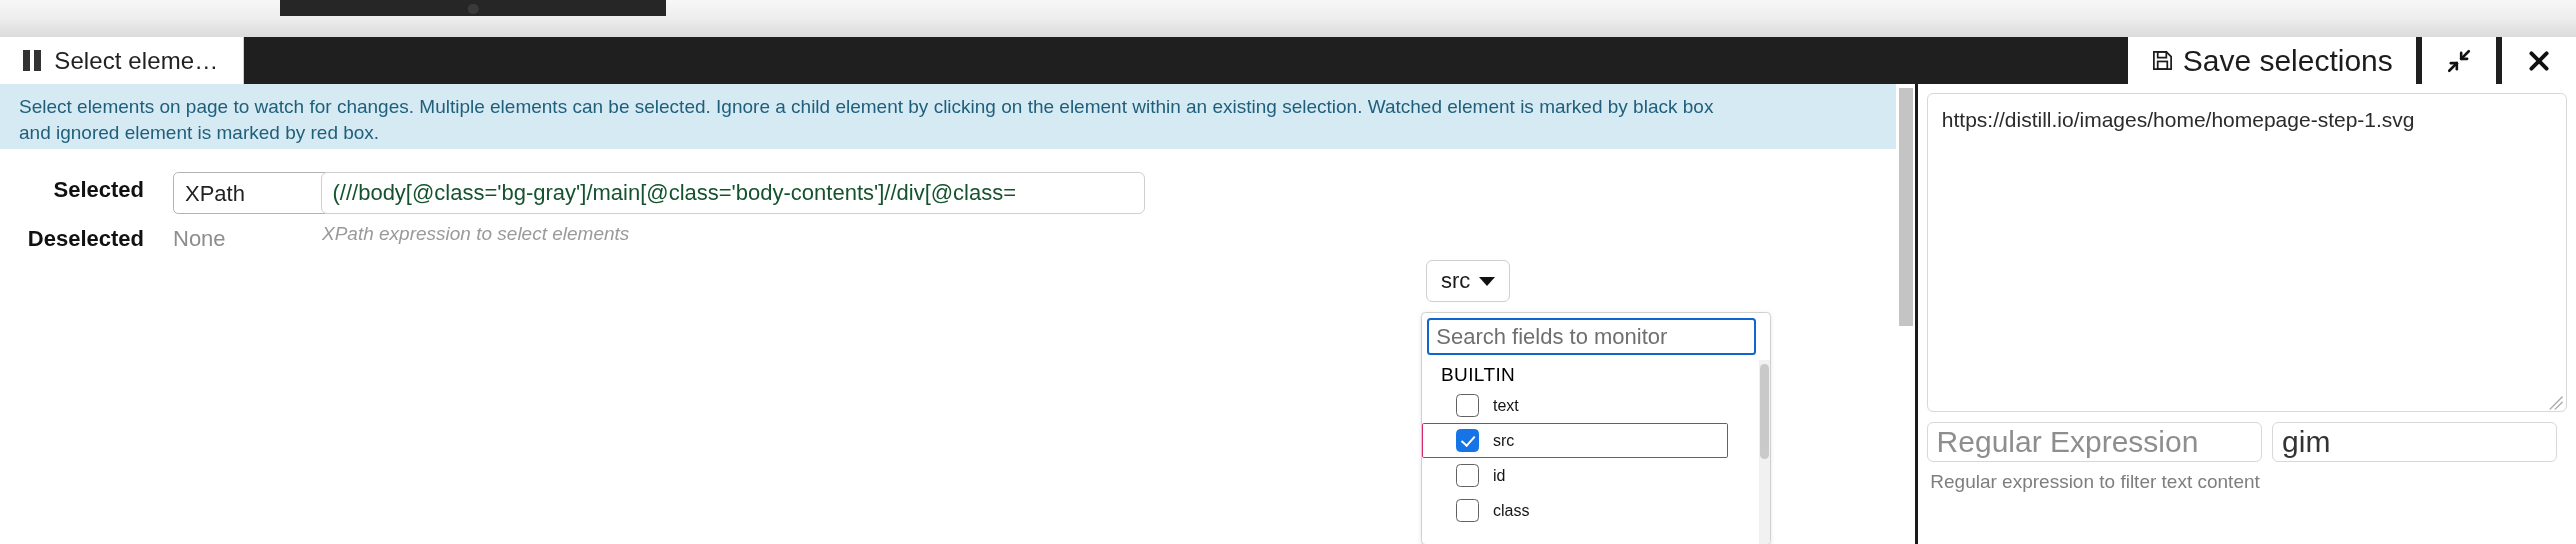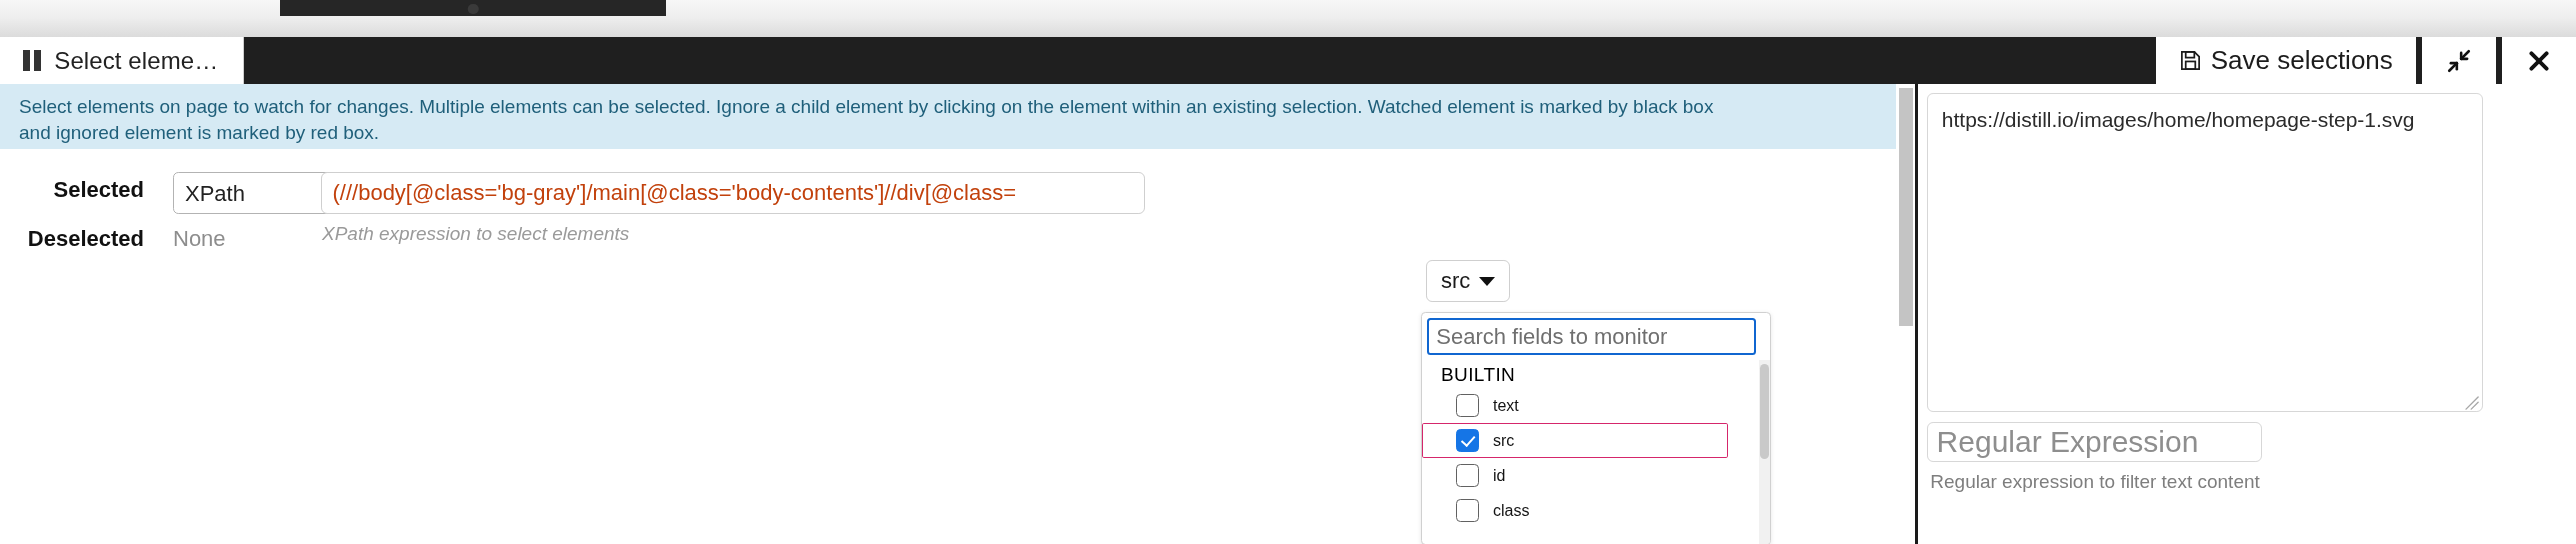--- a/index.html
+++ b/index.html
@@ -58,21 +58,21 @@
   }
 
   .toolbar-right {
     position: absolute; right: 0; top: 0; height: 47px;
     display: flex; align-items: stretch;
   }
   .tb-btn {
     background: #ffffff; color: #1c1c1c;
     display: flex; align-items: center; justify-content: center;
     gap: 9px;
-    font-size: 26px;
+    font-size: 30px;
     padding: 0 23px;
     border: none;
     cursor: pointer;
     white-space: nowrap;
     font-family: "Liberation Sans", sans-serif;
   }
   .tb-sep { width: 6.1px; background: #1f1f1f; }
   .tb-icon-btn { width: 74px; padding: 0; }
   .svg-ico { display:block; }
 
@@ -113,21 +113,21 @@
     border: 0.9px solid #b3b3b3;
     border-radius: 5.3px;
     padding: 0 7px;
   }
 
   input.xpath-input {
     position: absolute;
     width: 824px; height: 42px;
     font-size: 22px;
     font-family: "Liberation Sans", sans-serif;
-    color: #c2410c;
+    color: #14532d;
     background: #fff;
     border: 0.9px solid #cfcfcf;
     border-radius: 6.1px;
     padding: 0 10.5px;
   }
   .help-text {
     position: absolute;
     font-size: 19px; color: #9a9a9a; font-style: italic;
   }
   .none-text {
@@ -249,21 +249,21 @@
   }
 
   
   .right-panel {
     position: absolute; left: 1918px; top: 84px; width: 658px; height: 461px;
     background: #ffffff;
     padding: 8.8px 8.8px 0 8.8px;
   }
   .value-box {
     position: relative;
-    width: 556px; height: 319px;
+    width: 640px; height: 319px;
     border: 0.9px solid #d7d7d7;
     border-radius: 6.1px;
     background: #fff;
     padding: 12.3px 14px;
     font-size: 21px;
     color: #2b2b2b;
     line-height: 28px;
     overflow: hidden;
     word-break: break-all;
   }
@@ -437,19 +437,20 @@
       <span class="resize-grip">
         <svg width="19" height="19" viewBox="0 0 22 22" stroke="#a8a8a8" stroke-width="1.6" stroke-linecap="round">
           <path d="M21 7 L7 21"></path>
           <path d="M21 13 L13 21"></path>
         </svg>
       </span>
     </div>
 
     <div class="regex-row">
       <input class="regex-input regex-main" type="text" placeholder="Regular Expression" style="">
+      <input class="regex-input regex-flags" type="text" value="gim" style="">
     </div>
 
     <div class="regex-help">Regular expression to filter text content</div>
   </div>
 
 </div>
 
 
 </body></html>

